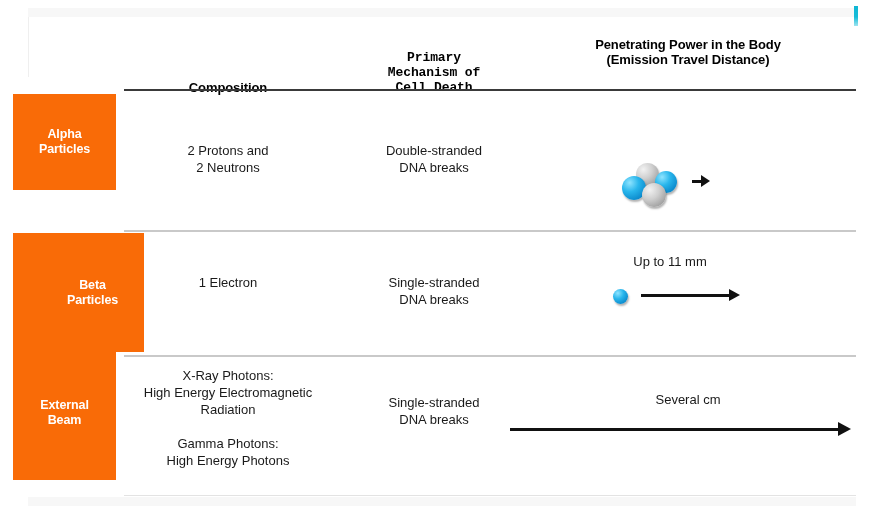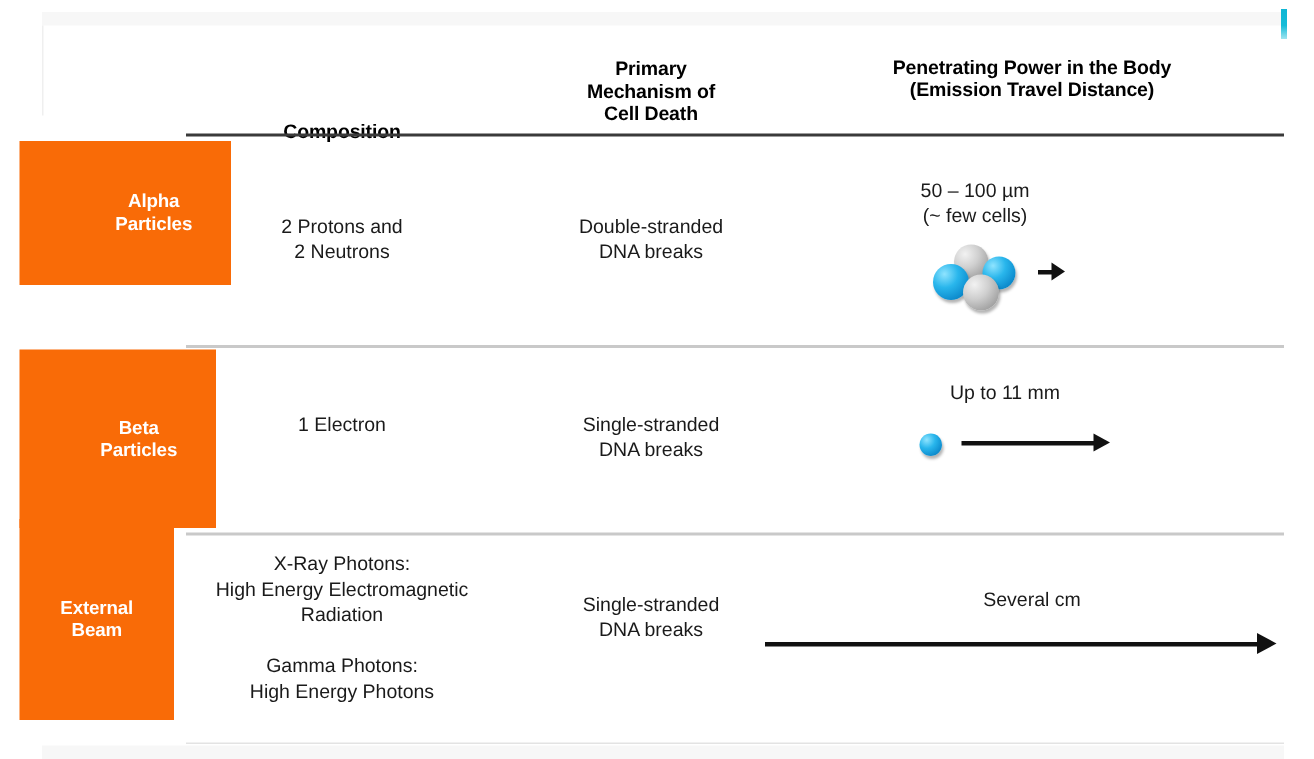--- a/index.html
+++ b/index.html
@@ -58,21 +58,21 @@
   .col-head {
     position: absolute;
     text-align: center;
     font-size: 13px;
     font-weight: bold;
     color: #000000;
     line-height: 15px;
     letter-spacing: -0.1px;
   }
   #head-composition { left: 124px; top: 80px; width: 208px; }
-  #head-mechanism   { left: 330px; top: 38px; width: 208px; }
+  #head-mechanism   { left: 330px; top: 50px; width: 208px; font-family: Liberation Mono, monospace; }
   #head-power       { left: 520px; top: 37px; width: 336px; }
 
   .rule {
     position: absolute;
     left: 124px;
     width: 732px;
   }
   #rule-header {
     top: 89px;
     height: 2px;
@@ -91,21 +91,21 @@
     color: #ffffff;
     font-size: 12.5px;
     font-weight: bold;
     line-height: 15px;
     text-align: center;
     display: flex;
     align-items: center;
     justify-content: center;
     letter-spacing: -0.1px;
   }
-  #label-alpha    { top: 94px;  height: 96px; padding-left: 38px; }
+  #label-alpha    { top: 94px;  height: 96px; }
   #label-beta     { top: 233px; height: 119px; padding-left: 28px; }
   #label-external { top: 346px; height: 134px; }
 
   
   .cell {
     position: absolute;
     text-align: center;
     font-size: 13px;
     color: #1a1a1a;
     line-height: 17px;
@@ -238,24 +238,20 @@
       </div>
     </div>
 
     <div class="cell cell-comp" id="cell-alpha-comp">
       <span>2 Protons and</span><br>
       <span>2 Neutrons</span>
     </div>
     <div class="cell cell-mech" id="cell-alpha-mech">
       <span>Double-stranded</span><br>
       <span>DNA breaks</span>
-    </div>
-    <div class="pen-caption" id="pen-alpha-caption">
-      <span>50 – 100 µm</span><br>
-      <span>(~ few cells)</span>
     </div>
 
     <div id="alpha-cluster">
       <div class="sphere gray" id="sphere-gray-top"></div>
       <div class="sphere blue" id="sphere-blue-right"></div>
       <div class="sphere blue" id="sphere-blue-left"></div>
       <div class="sphere gray" id="sphere-gray-bot"></div>
     </div>
     <div class="arrow-line" id="alpha-arrow-line"></div>
     <div class="arrow-head" id="alpha-arrow-head"></div>

